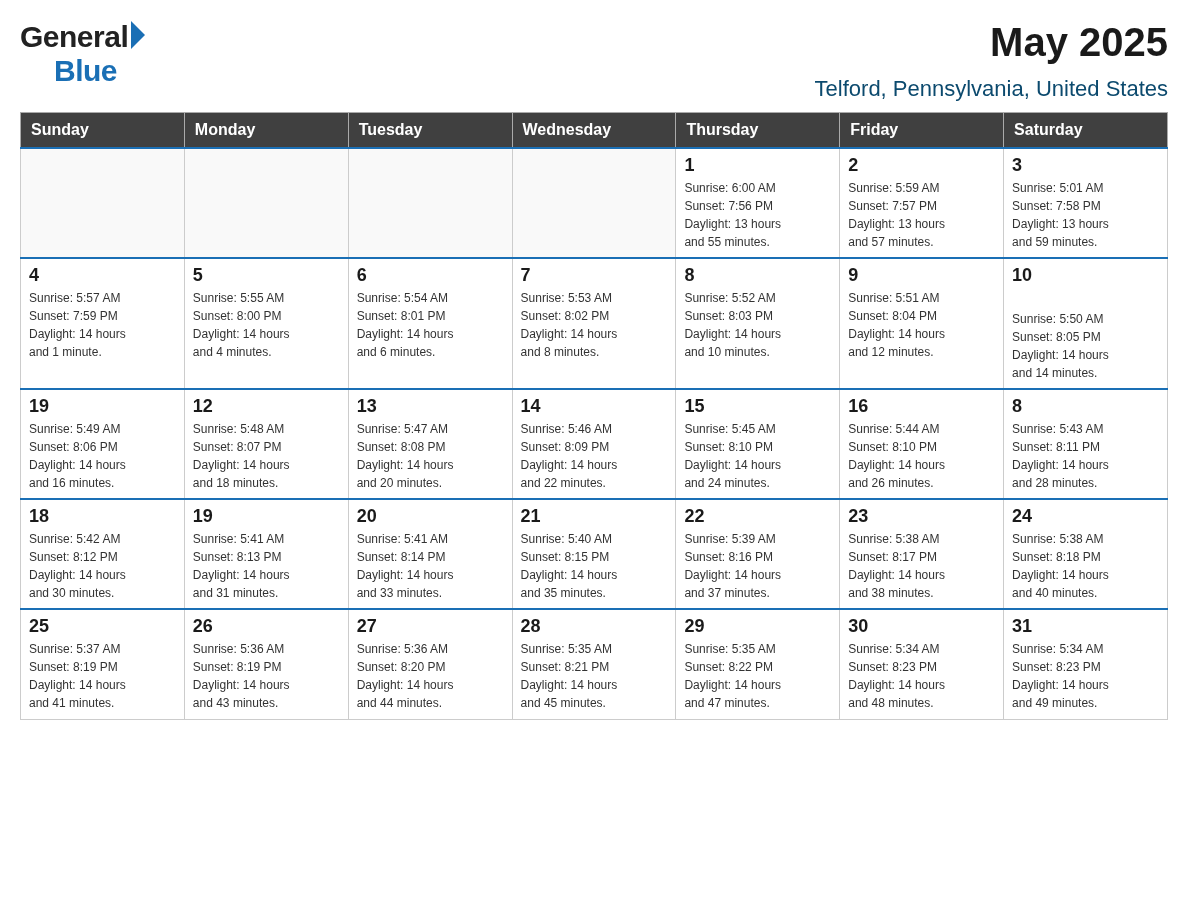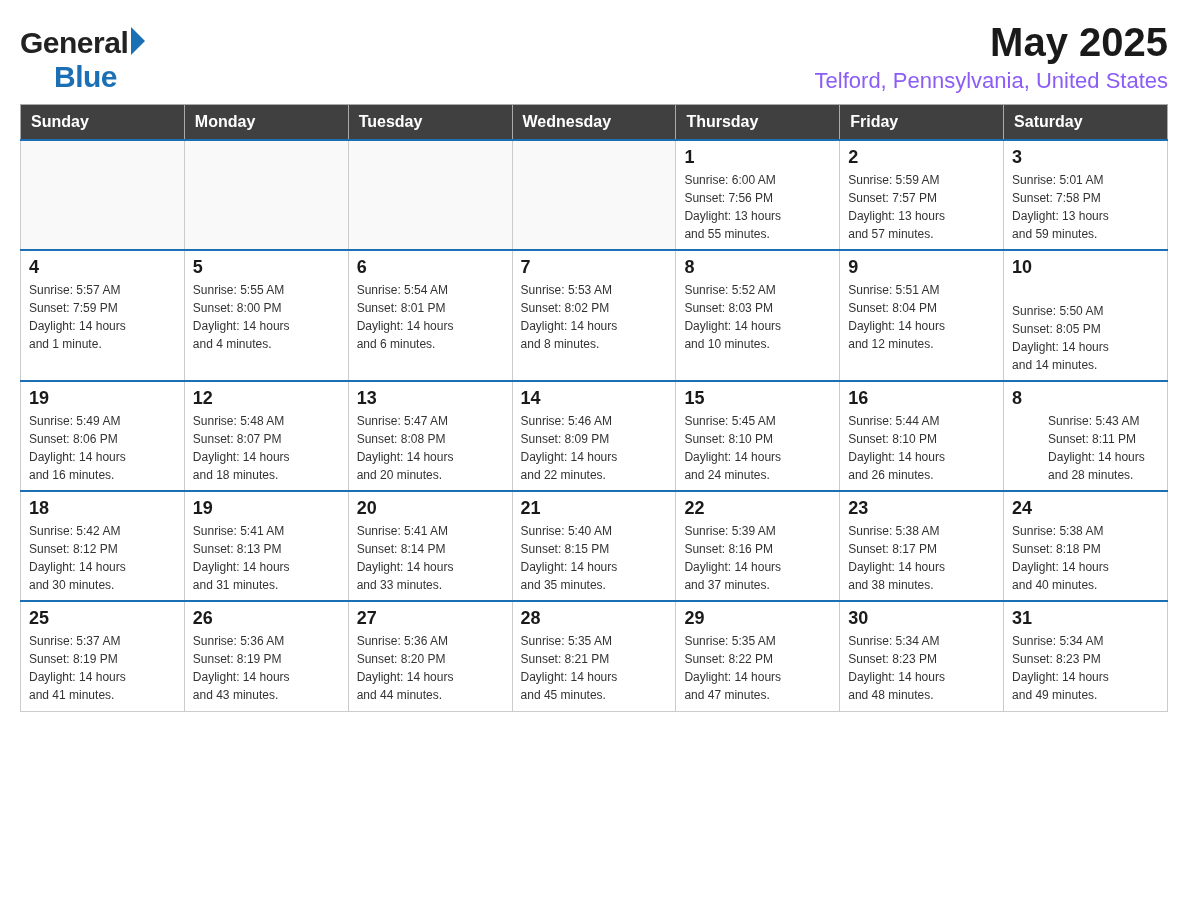--- a/index.html
+++ b/index.html
@@ -6,41 +6,41 @@
     body {
       font-family: Arial, sans-serif;
       background: #fff;
       padding: 20px;
       width: 1188px;
       min-height: 918px;
     }
     .header {
       display: flex;
       justify-content: space-between;
-      align-items: flex-end;
+      align-items: flex-start;
       margin-bottom: 10px;
     }
     .logo {
       display: flex;
       flex-direction: column;
       align-items: flex-start;
     }
     .title-area {
       text-align: right;
     }
     .month-title {
       font-size: 40px;
       font-weight: bold;
       color: #1a1a1a;
       line-height: 1.1;
     }
     .location {
       font-size: 22px;
-      color: #8b5cf6;
-      margin-top: 4px;
+      color: #0c4a6e;
+      margin-top: 12px;
     }
     .calendar {
       width: 100%;
       border-collapse: collapse;
       margin-top: 10px;
     }
     .calendar th {
       background-color: #404040;
       color: #fff;
       font-size: 16px;
@@ -252,21 +252,21 @@
         </td>
         <td>
           <span class="day-number">16</span>
           <div class="day-info" style="white-space: pre-line;">Sunrise: 5:44 AM
 Sunset: 8:10 PM
 Daylight: 14 hours
 and 26 minutes.</div>
         </td>
         <td>
           <span class="day-number">8</span>
-          <div class="day-info" style="white-space: pre-line; margin-left: 36px;">Sunrise: 5:43 AM
+          <div class="day-info" style="white-space: pre-line;">Sunrise: 5:43 AM
 Sunset: 8:11 PM
 Daylight: 14 hours
 and 28 minutes.</div>
         </td>
       </tr>
       <tr class="week-row">
         <td>
           <span class="day-number">18</span>
           <div class="day-info" style="white-space: pre-line;">Sunrise: 5:42 AM
 Sunset: 8:12 PM

